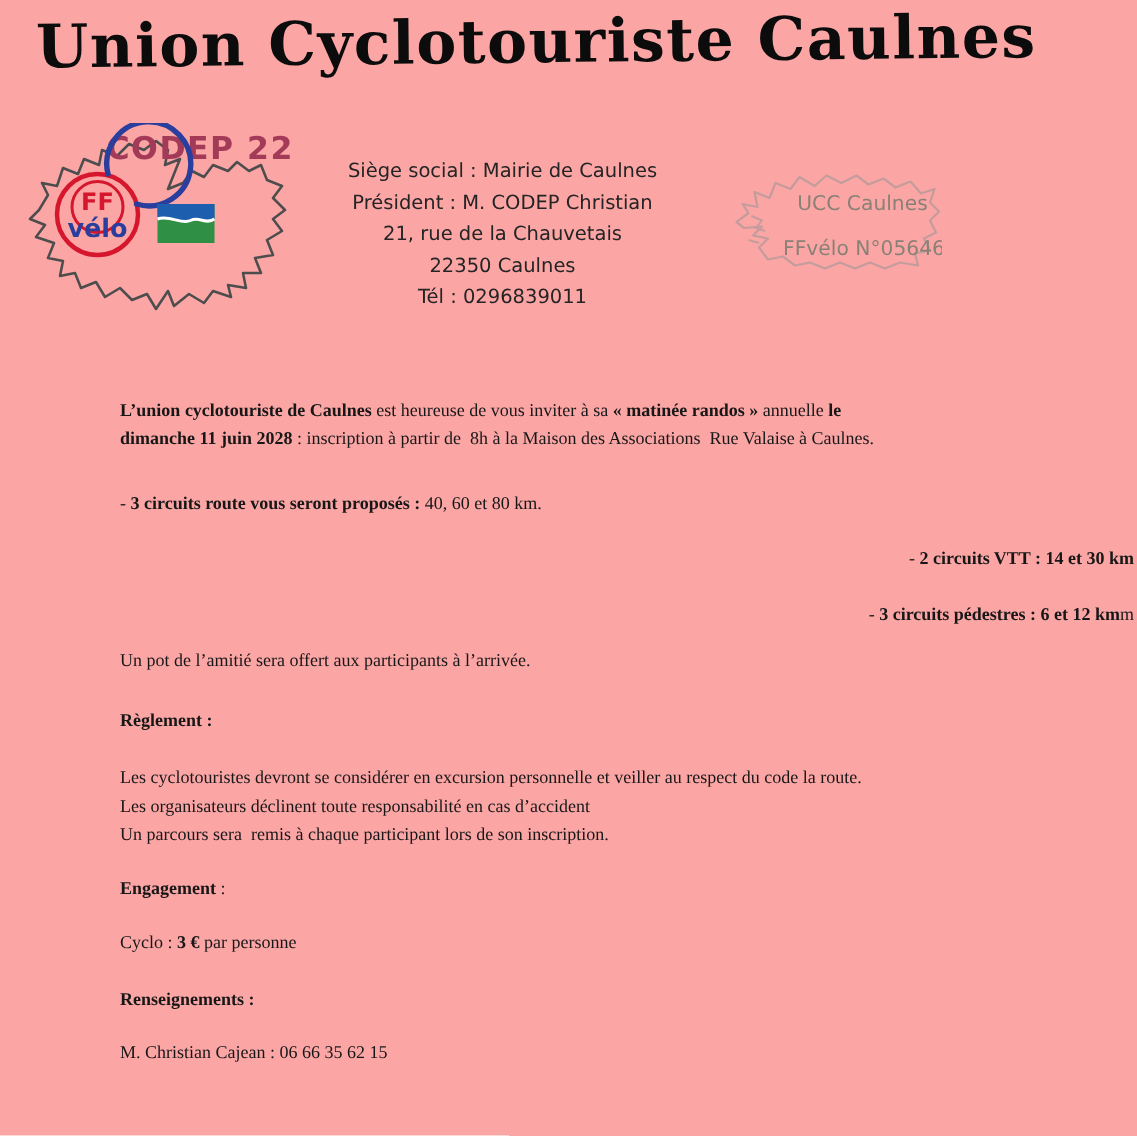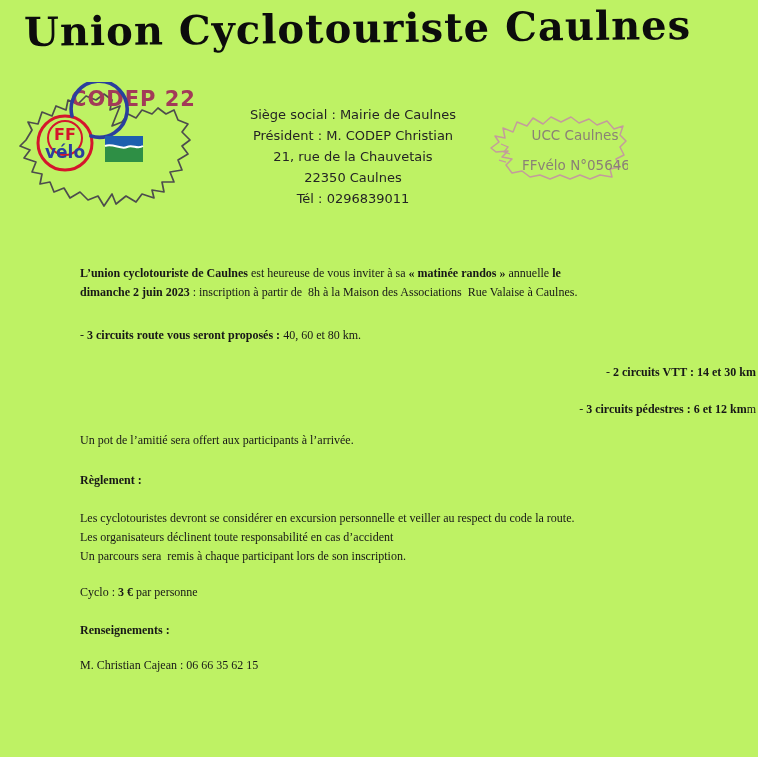--- a/index.html
+++ b/index.html
@@ -1,30 +1,30 @@
 <!DOCTYPE html>
 <html><head>
 <meta charset="utf-8">
 <style>
   html,body { margin:0; padding:0; background:#ffffff; }
   .page {
     position:relative; width:758px; height:757px; overflow:hidden;
-    background:#bef264; font-family:"Liberation Serif", serif; color:#171717;
+    background:#fca5a5; font-family:"Liberation Serif", serif; color:#171717;
   }
 
   
   .doc-title {
     position:absolute; left:24px; top:8px; margin:0;
     font-family:"DejaVu Serif", serif; font-weight:bold; font-size:40px;
     letter-spacing:1px; color:#0c0c0c;
     transform:rotate(-0.6deg); transform-origin:left center;
   }
   .logo-left  { position:absolute; left:16px;  top:82px;  }
   .addr {
-    position:absolute; left:223px; top:104px; width:260px; text-align:center;
+    position:absolute; left:205px; top:104px; width:260px; text-align:center;
     font-family:"DejaVu Sans", sans-serif; font-size:13px; line-height:21px; color:#242424;
   }
   .stamp-right { position:absolute; left:487px; top:108px; }
 
   
   .content { position:absolute; left:80px; top:264px; width:676px; font-size:12px; line-height:19px; }
   .content p { margin:0; }
   .tline { display:block; white-space:pre; }
   b { font-weight:bold; }
 
@@ -84,21 +84,21 @@
       <path d="M14,36 L21,39 L17,44 L23,46 M12,52 L19,54" fill="none" stroke="#c49c9c" stroke-width="1.3"></path>
       <text x="88" y="32" font-size="13.5" fill="#8a8176" text-anchor="middle">UCC Caulnes</text>
       <text x="89" y="62" font-size="13.5" fill="#8a8176" text-anchor="middle">FFvélo N°05646</text>
     </svg>
   </div>
 
   <div class="content">
 
     <p>
         <span class="tline"><b>L’union cyclotouriste de Caulnes</b><span> est heureuse de vous inviter à sa </span><b>« matinée randos »</b><span> annuelle </span><b>le</b></span>
-        <span class="tline"><b>dimanche 2 juin 2023</b><span> : inscription à partir de  8h à la Maison des Associations  Rue Valaise à Caulnes.</span></span>
+        <span class="tline"><b>dimanche 11 juin 2028</b><span> : inscription à partir de  8h à la Maison des Associations  Rue Valaise à Caulnes.</span></span>
       </p>
 
     <p class="mt-intro2">
         <span class="tline"><span>- </span><b>3 circuits route vous seront proposés :</b><span> 40, 60 et 80 km.</span></span>
       </p>
 
     <p class="mt-c">
         <span class="tline"><span>- </span><b>2 circuits VTT : 14 et 30 km</b><span></span></span>
       </p>
 
@@ -113,20 +113,23 @@
     <p class="mt-reg">
         <b class="tline">Règlement :</b>
       </p>
 
     <p class="mt-rules">
         <span class="tline">Les cyclotouristes devront se considérer en excursion personnelle et veiller au respect du code la route.</span>
         <span class="tline">Les organisateurs déclinent toute responsabilité en cas d’accident</span>
         <span class="tline">Un parcours sera  remis à chaque participant lors de son inscription.</span>
       </p>
 
+    <p class="mt-eng">
+        <span class="tline"><b>Engagement</b><span> :</span></span>
+      </p>
 
     <p class="mt-fees">
         <span class="tline"><span>Cyclo : </span><b>3 €</b><span> par personne</span></span>
       </p>
 
     <p class="mt-rens">
         <b class="tline">Renseignements :</b>
       </p>
 
     <p class="mt-tel">

